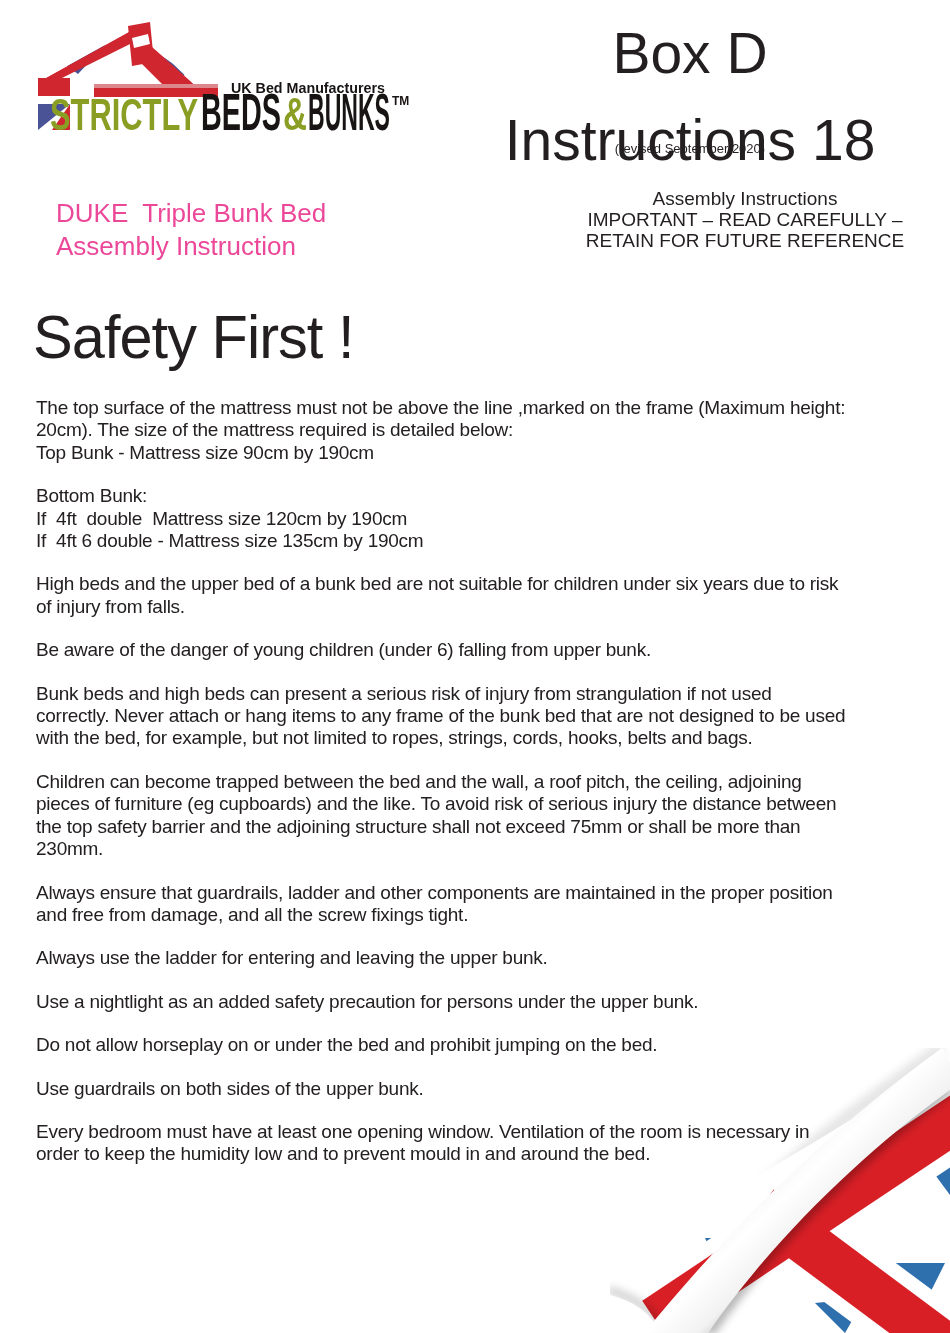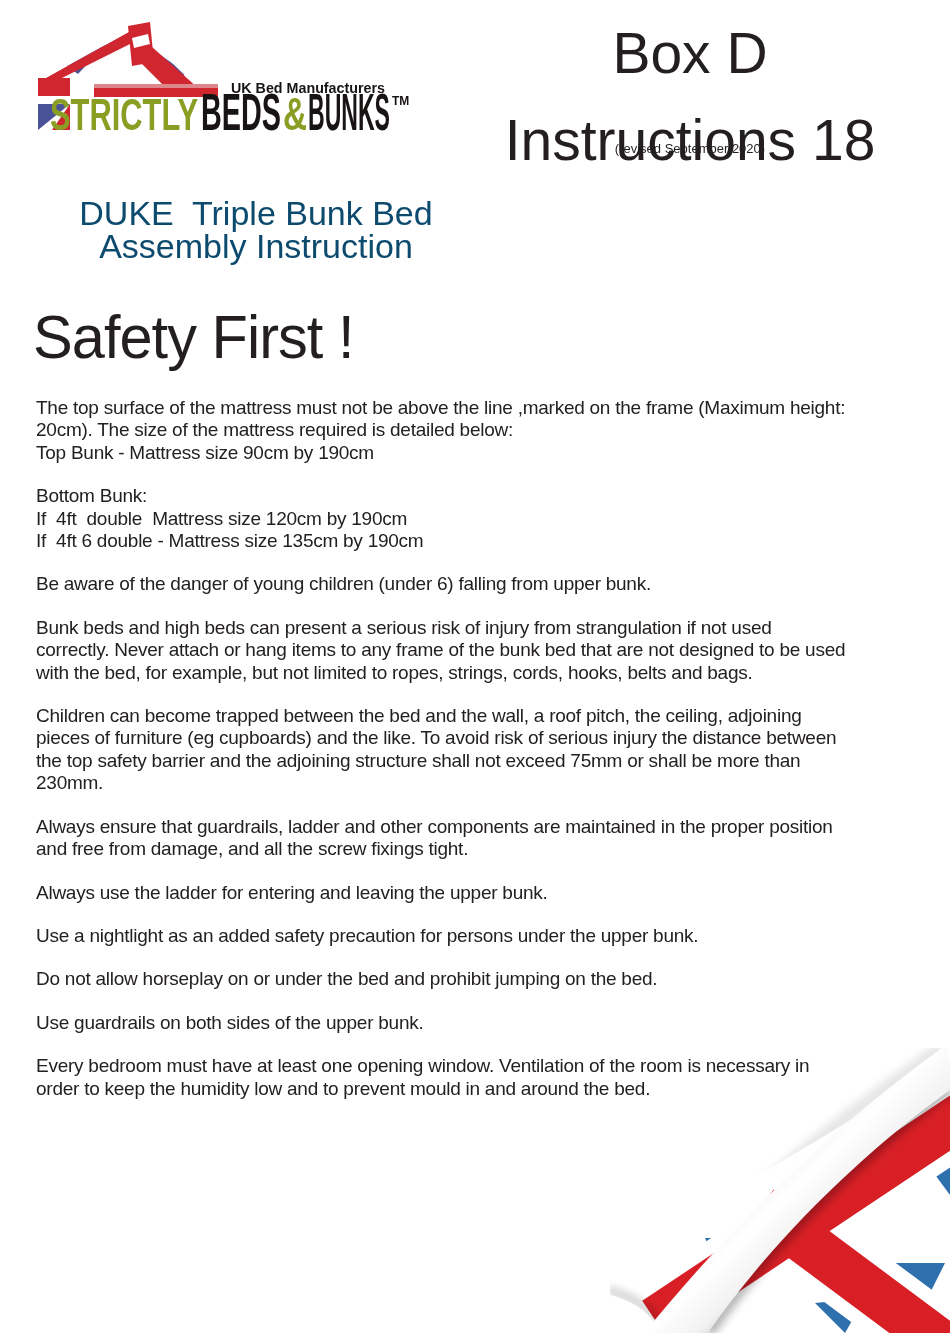--- a/index.html
+++ b/index.html
@@ -16,22 +16,22 @@
     position:absolute;left:470px;top:10px;width:440px;
     text-align:center;font-size:57px;line-height:87px;
     white-space:pre-line;color:#231f20;
   }
   .revised{
     position:absolute;left:470px;top:141px;width:440px;
     text-align:center;font-size:13px;color:#231f20;
   }
   .product-title{
     position:absolute;left:56px;top:197px;width:400px;
-    text-align:center;font-size:34px;line-height:33px;
-    white-space:pre-wrap;color:#0c4a6e;
+    font-size:26px;line-height:33px;
+    white-space:pre-wrap;color:#ec4899;
   }
   .assembly-note{
     position:absolute;right:5px;top:188px;width:400px;
     text-align:center;font-size:19px;line-height:21px;
     white-space:pre-line;color:#231f20;
   }
   .safety-heading{
     position:absolute;left:33px;top:301px;
     font-size:62px;letter-spacing:-1px;color:#231f20;
     transform:scaleX(0.96);transform-origin:left top;
@@ -84,30 +84,35 @@
     <text x="356" y="93" font-size="12" font-weight="bold" fill="#181414">TM</text>
   </svg>
 
   <div class="box-title">Box D
 Instructions 18</div>
   <div class="revised">(revised September 2020)</div>
 
   <div class="product-title">DUKE  Triple Bunk Bed
 Assembly Instruction</div>
 
+  <div class="assembly-note">Assembly Instructions
+IMPORTANT – READ CAREFULLY –
+RETAIN FOR FUTURE REFERENCE</div>
 
   <div class="safety-heading">Safety First !</div>
 
   <div class="body-text">
       <p>The top surface of the mattress must not be above the line ,marked on the frame (Maximum height:
 20cm). The size of the mattress required is detailed below:
 Top Bunk - Mattress size 90cm by 190cm</p>
       <p>Bottom Bunk:
 If  4ft  double  Mattress size 120cm by 190cm
 If  4ft 6 double - Mattress size 135cm by 190cm</p>
+      <p>High beds and the upper bed of a bunk bed are not suitable for children under six years due to risk
+of injury from falls.</p>
       <p>Be aware of the danger of young children (under 6) falling from upper bunk.</p>
       <p>Bunk beds and high beds can present a serious risk of injury from strangulation if not used
 correctly. Never attach or hang items to any frame of the bunk bed that are not designed to be used
 with the bed, for example, but not limited to ropes, strings, cords, hooks, belts and bags.</p>
       <p>Children can become trapped between the bed and the wall, a roof pitch, the ceiling, adjoining
 pieces of furniture (eg cupboards) and the like. To avoid risk of serious injury the distance between
 the top safety barrier and the adjoining structure shall not exceed 75mm or shall be more than
 230mm.</p>
       <p>Always ensure that guardrails, ladder and other components are maintained in the proper position
 and free from damage, and all the screw fixings tight.</p>

